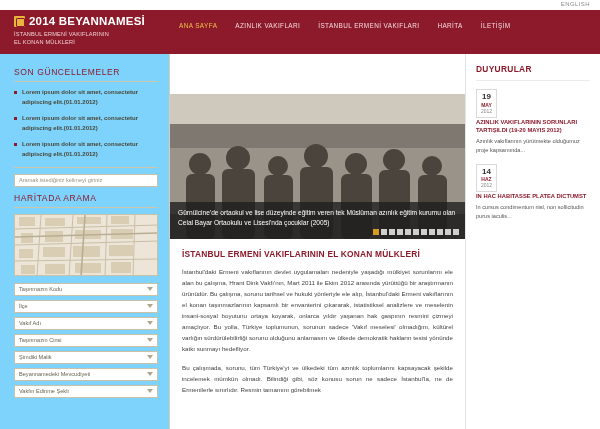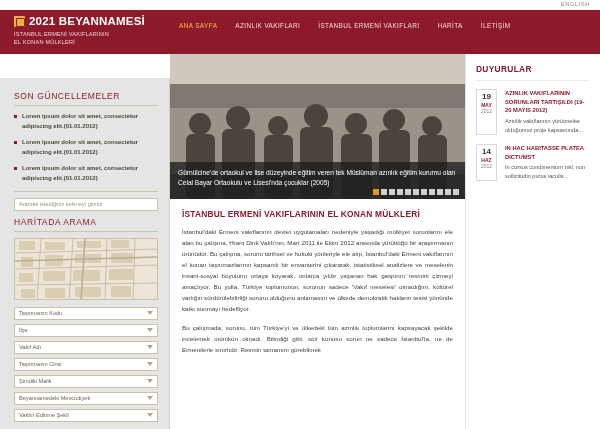--- a/index.html
+++ b/index.html
@@ -61,23 +61,22 @@
     color:#f6dadf; font-size:6.4px; letter-spacing:.4px;
     padding:4px 9px; white-space:nowrap; cursor:pointer;
   }
   .nav-item.active { color:#f3c24a; }
 
   
   .body-wrap { display:flex; height:375px; }
 
   
   .left {
-    width:170px; background:#e5e5e5; padding:8px 12px 0 14px;
+    width:170px; background:#7dd3fc; padding:8px 12px 0 14px;
     position:relative;
-    margin-top:24px;
   }
   .left:after{
     content:""; position:absolute; right:0; top:0; bottom:0; width:1px;
     background:#d8cfb5;
   }
   .sec-title {
     color:#8c1a2b; font-size:8.5px; letter-spacing:.6px; margin:5px 0 4px;
   }
   .rule { height:1px; background:#cfc5a9; margin:4px 0 6px; }
   ul.news { list-style:none; margin:0; padding:0; }
@@ -100,21 +99,21 @@
   }
   .map-thumb svg { display:block; }
   .select {
     background:#fff; border:1px solid #cbc2a6; height:13px;
     display:flex; align-items:center; justify-content:space-between;
     padding:0 4px; font-size:5.6px; color:#6b6552; margin-bottom:4px;
   }
   .caret { width:0;height:0;border-left:3px solid transparent;border-right:3px solid transparent;border-top:4px solid #b0a68a; }
 
   
-  .center { flex:1; background:#fff; }
+  .center { flex:1; background:#fff;margin-top:40px; }
   .hero { position:relative; width:100%; height:145px; overflow:hidden; background:#2b2b2b; }
   .hero-caption {
     position:absolute; left:0; right:0; bottom:0;
     background:rgba(30,30,30,.78); color:#fff;
     padding:6px 8px 11px 8px; font-size:6.6px; line-height:1.55;
   }
   .dots { position:absolute; right:6px; bottom:4px; display:flex; gap:2px; }
   .dot { width:6px;height:6px;background:#cfcfcf; }
   .dot.active { background:#d89b1f; }
 
@@ -124,21 +123,21 @@
     letter-spacing:.2px;
   }
   .article p {
     margin:0 0 8px; font-size:6.2px; line-height:1.78; color:#3f3f3f;
     text-align:justify;
   }
 
   
   .right { width:135px; background:#fff; padding:10px 10px 4px 10px; border-left:1px solid #e4e4e4;}
   .right h3 { margin:0 0 6px; font-size:8.4px; color:#8c1a2b; font-weight:bold; letter-spacing:.3px;}
-  .ann { display:flex; gap:8px; margin-bottom:9px; }
+  .ann { display:flex; gap:0; margin-bottom:9px;flex-direction:column; }
   .date-chip {
     width:21px; flex:0 0 21px; border:1px solid #d9d9d9; text-align:center;
     padding:2px 0 3px; line-height:1.2;
   }
   .date-chip .d { font-size:8px; font-weight:bold; color:#333; }
   .date-chip .m { font-size:5px; color:#8c1a2b; font-weight:bold; }
   .date-chip .y { font-size:5px; color:#888; }
   .ann-body .t { font-size:5.8px; font-weight:bold; color:#8c1a2b; line-height:1.5; margin-bottom:2px;}
   .ann-body .x { font-size:5.6px; color:#555; line-height:1.6; }
   .hr-soft { height:1px; background:#ececec; margin:0 0 8px; }
@@ -149,21 +148,21 @@
 <div class="page">
 
   <div class="topbar">
     <div class="lang">ENGLISH</div>
   </div>
 
   <div class="header">
     <div class="brand">
       <div class="brand-row">
         <span class="brand-mark"></span>
-        <span class="brand-title">2021 BEYANNAMESİ</span>
+        <span class="brand-title">2014 BEYANNAMESİ</span>
       </div>
       <div class="brand-sub">İSTANBUL ERMENİ VAKIFLARININ<br>EL KONAN MÜLKLERİ</div>
     </div>
     <div class="nav">
       <div class="nav-item active">ANA SAYFA</div>
       <div class="nav-item">AZINLIK VAKIFLARI</div>
       <div class="nav-item">İSTANBUL ERMENİ VAKIFLARI</div>
       <div class="nav-item">HARİTA</div>
       <div class="nav-item">İLETİŞİM</div>
     </div>

